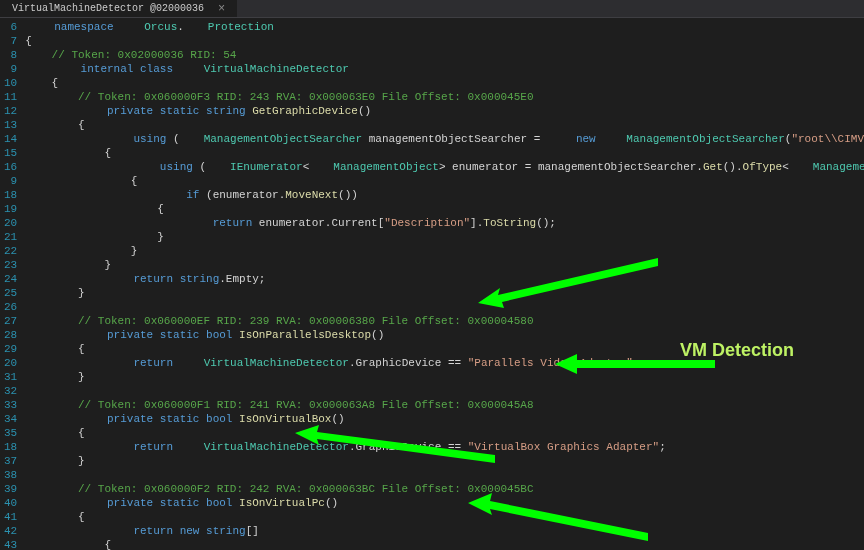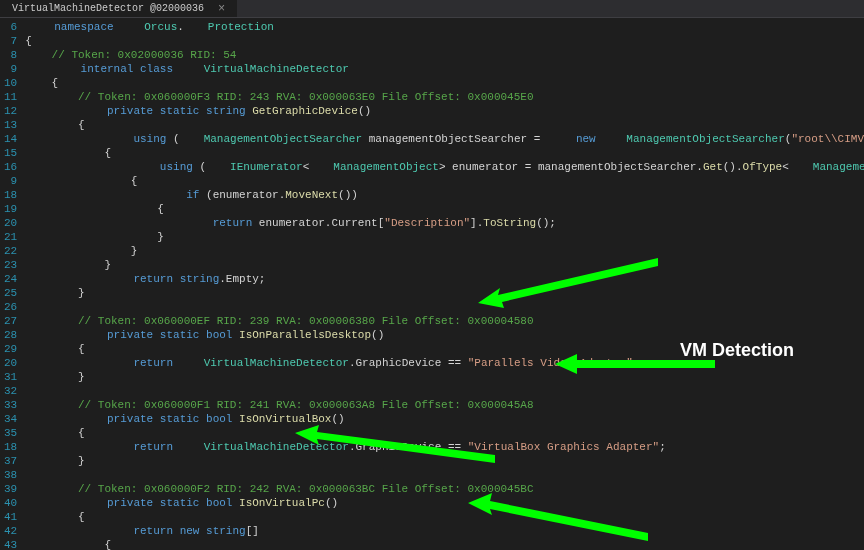--- a/index.html
+++ b/index.html
@@ -61,21 +61,21 @@
 .ty { color: #4ec9b0; margin-left: 24px; }
 .mt { color: #dcdcaa; }
 .st { color: #d69d85; }
 .arrow {
   position: absolute;
   pointer-events: none;
 }
 .arrow svg { display: block; }
 .annotation {
   position: absolute;
-  color: #ffffff;
+  color: #bef264;
   font-weight: bold;
   font-size: 18px;
   font-family: Arial, sans-serif;
   pointer-events: none;
 }
 </style>
 </head>
 <body>
 
 <div class="tab-bar">

